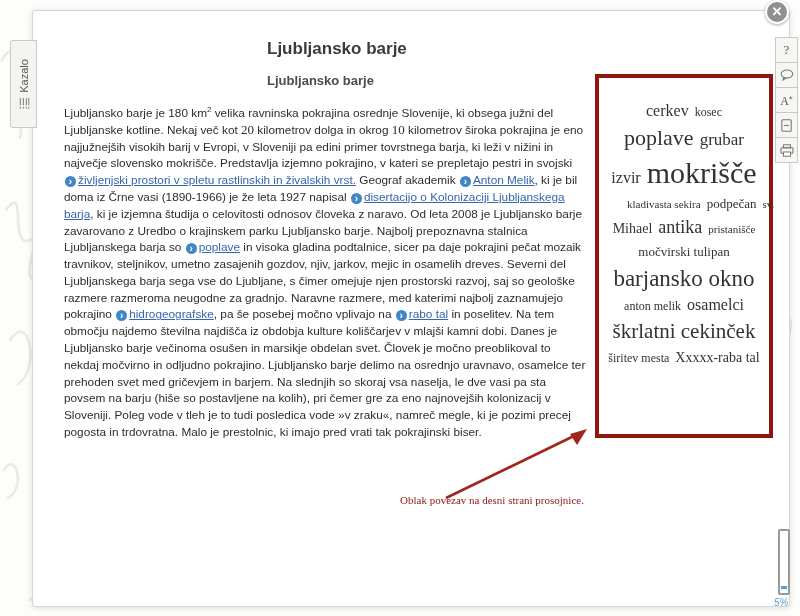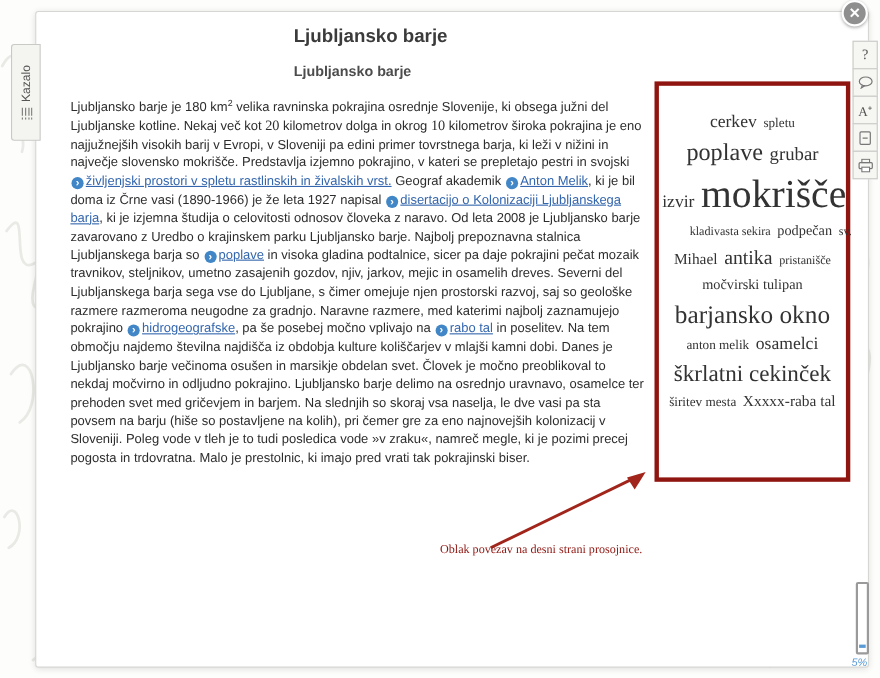--- a/index.html
+++ b/index.html
@@ -50,21 +50,21 @@
   .right-toolbar{position:absolute;left:775px;top:38px;z-index:3;}
   .tool-btn{
     width:23px;height:26px;margin-top:-1px;
     background:#f6f6f3;border:1px solid #c9c9c6;
     display:flex;align-items:center;justify-content:center;
     color:#666;cursor:pointer;
   }
   .tool-btn .glyph{font-family:"Liberation Serif", serif;font-size:13px;color:#555;}
   .tool-btn .glyph-a{font-family:"Liberation Serif", serif;font-size:12px;color:#555;}
   
-  .article{position:absolute;left:31px;top:12px;width:560px;}
+  .article{position:absolute;left:31px;top:28px;width:560px;}
   .article h1{
     font-size:17px;color:#3b3b3b;margin-left:203px;margin-bottom:14px;
   }
   .article h2{
     font-size:13px;color:#4c4c4c;margin-left:203px;margin-bottom:14px;
   }
   .article p{
     font-size:11.8px;line-height:16.8px;color:#2d2d2d;width:524px;
     text-align:left;
   }
@@ -149,23 +149,23 @@
 
 <div class="modal">
 
   <div class="article">
     <h1>Ljubljansko barje</h1>
     <h2>Ljubljansko barje</h2>
     <p>Ljubljansko barje je 180 km<sup>2</sup> velika ravninska pokrajina osrednje Slovenije, ki obsega južni del Ljubljanske kotline. Nekaj več kot <span class="serifnum">20</span> kilometrov dolga in okrog <span class="serifnum">10</span> kilometrov široka pokrajina je eno najjužnejših visokih barij v Evropi, v Sloveniji pa edini primer tovrstnega barja, ki leži v nižini in največje slovensko mokrišče. Predstavlja izjemno pokrajino, v kateri se prepletajo pestri in svojski <span class="link-bullet">›</span><a class="wlink" href="#">življenjski prostori v spletu rastlinskih in živalskih vrst.</a> Geograf akademik <span class="link-bullet">›</span><a class="wlink" href="#">Anton Melik</a>, ki je bil doma iz Črne vasi (1890-1966) je že leta 1927 napisal <span class="link-bullet">›</span><a class="wlink" href="#">disertacijo o Kolonizaciji Ljubljanskega barja</a>, ki je izjemna študija o celovitosti odnosov človeka z naravo. Od leta 2008 je Ljubljansko barje zavarovano z Uredbo o krajinskem parku Ljubljansko barje. Najbolj prepoznavna stalnica Ljubljanskega barja so <span class="link-bullet">›</span><a class="wlink" href="#">poplave</a> in visoka gladina podtalnice, sicer pa daje pokrajini pečat mozaik travnikov, steljnikov, umetno zasajenih gozdov, njiv, jarkov, mejic in osamelih dreves. Severni del Ljubljanskega barja sega vse do Ljubljane, s čimer omejuje njen prostorski razvoj, saj so geološke razmere razmeroma neugodne za gradnjo. Naravne razmere, med katerimi najbolj zaznamujejo pokrajino <span class="link-bullet">›</span><a class="wlink" href="#">hidrogeografske</a>, pa še posebej močno vplivajo na <span class="link-bullet">›</span><a class="wlink" href="#">rabo tal</a> in poselitev. Na tem območju najdemo številna najdišča iz obdobja kulture koliščarjev v mlajši kamni dobi. Danes je Ljubljansko barje večinoma osušen in marsikje obdelan svet. Človek je močno preoblikoval to nekdaj močvirno in odljudno pokrajino. Ljubljansko barje delimo na osrednjo uravnavo, osamelce ter prehoden svet med gričevjem in barjem. Na slednjih so skoraj vsa naselja, le dve vasi pa sta povsem na barju (hiše so postavljene na kolih), pri čemer gre za eno najnovejših kolonizacij v Sloveniji. Poleg vode v tleh je to tudi posledica vode »v zraku«, namreč megle, ki je pozimi precej pogosta in trdovratna. Malo je prestolnic, ki imajo pred vrati tak pokrajinski biser.</p>
   </div>
 
   <div class="cloud-box">
-      <div class="cloud-line"><span class="cloud-word" style="font-size: 16px;">cerkev</span><span class="cloud-word" style="font-size: 12px;">spletu</span></div>
+      <div class="cloud-line"><span class="cloud-word" style="font-size: 16px;">cerkev</span><span class="cloud-word" style="font-size: 12px;">kosec</span></div>
       <div class="cloud-line"><span class="cloud-word" style="font-size: 22px;">poplave</span><span class="cloud-word" style="font-size: 17px;">grubar</span></div>
-      <div class="cloud-line"><span class="cloud-word" style="font-size: 16px;">izvir</span><span class="cloud-word" style="font-size: 36px;">mokrišče</span></div>
+      <div class="cloud-line"><span class="cloud-word" style="font-size: 16px;">izvir</span><span class="cloud-word" style="font-size: 30px;">mokrišče</span></div>
       <div class="cloud-line"><span class="cloud-word" style="font-size: 11px; margin-left: 28px;">kladivasta sekira</span><span class="cloud-word" style="font-size: 13px;">podpečan</span><span class="cloud-word" style="font-size: 11px;">sv.</span></div>
       <div class="cloud-line"><span class="cloud-word" style="font-size: 14px;">Mihael</span><span class="cloud-word" style="font-size: 18px;">antika</span><span class="cloud-word" style="font-size: 11px;">pristanišče</span></div>
       <div class="cloud-line"><span class="cloud-word" style="font-size: 13px;">močvirski tulipan</span></div>
       <div class="cloud-line"><span class="cloud-word" style="font-size: 23px;">barjansko okno</span></div>
       <div class="cloud-line"><span class="cloud-word" style="font-size: 12px;">anton melik</span><span class="cloud-word" style="font-size: 16px;">osamelci</span></div>
       <div class="cloud-line"><span class="cloud-word" style="font-size: 21px;">škrlatni cekinček</span></div>
       <div class="cloud-line"><span class="cloud-word" style="font-size: 12px;">širitev mesta</span><span class="cloud-word" style="font-size: 14px;">Xxxxx-raba tal</span></div>
     </div>
 
 </div>

